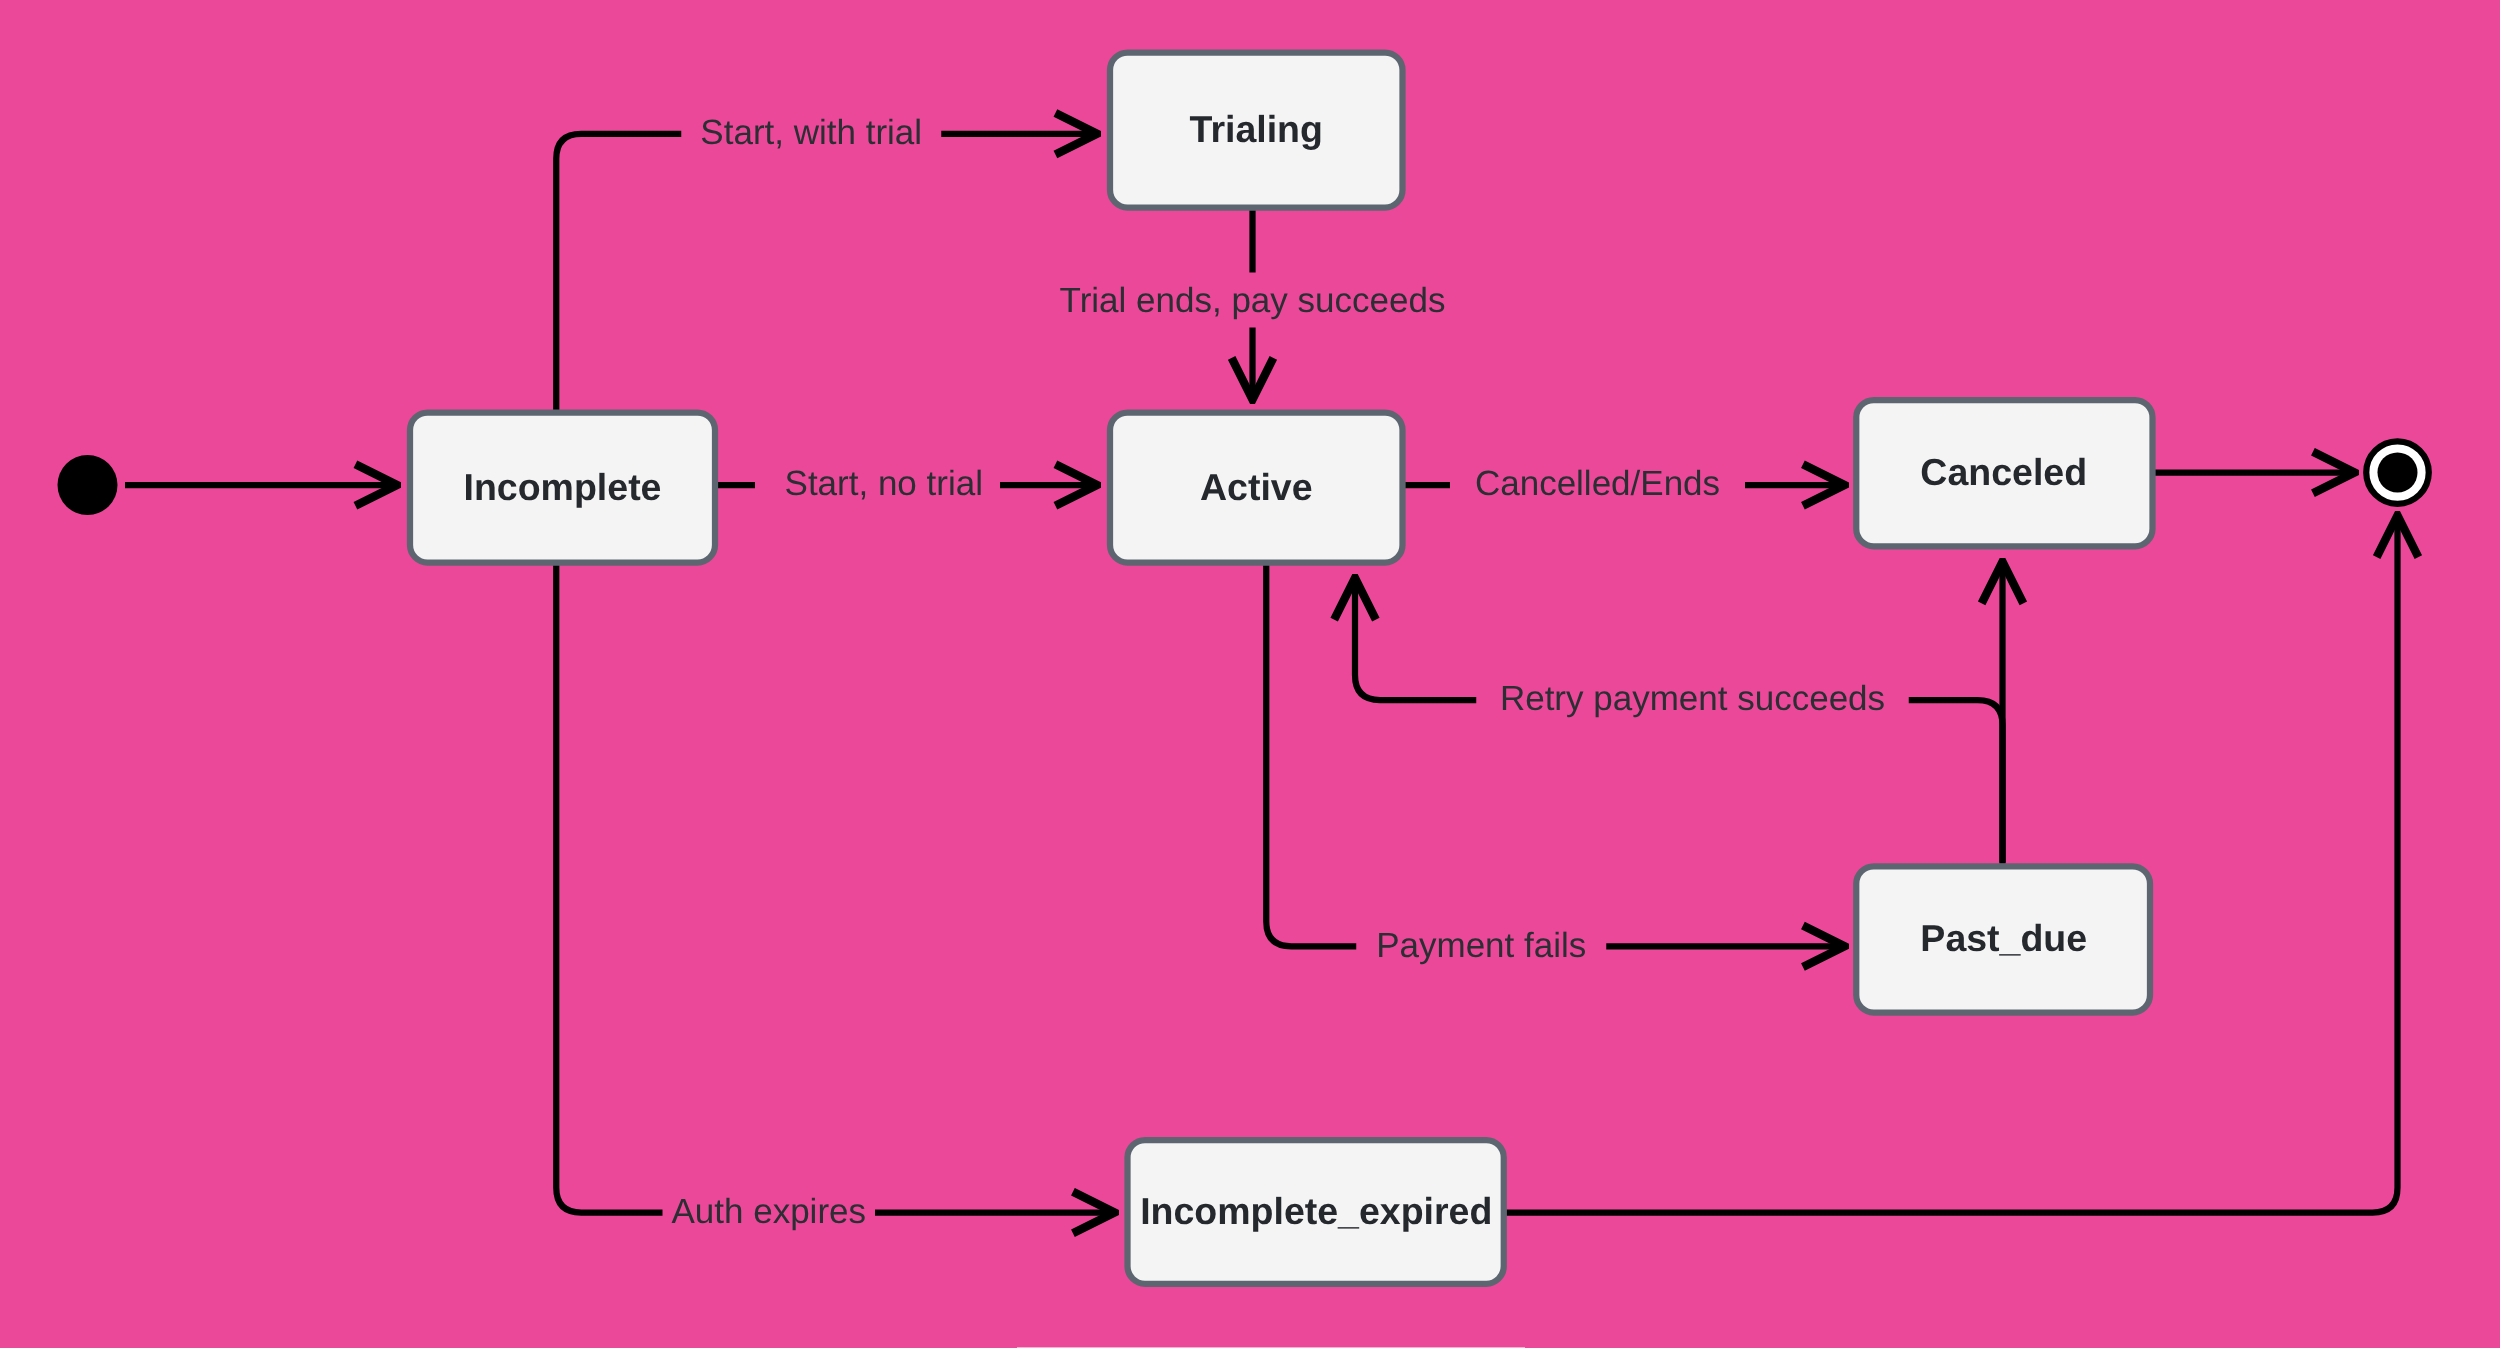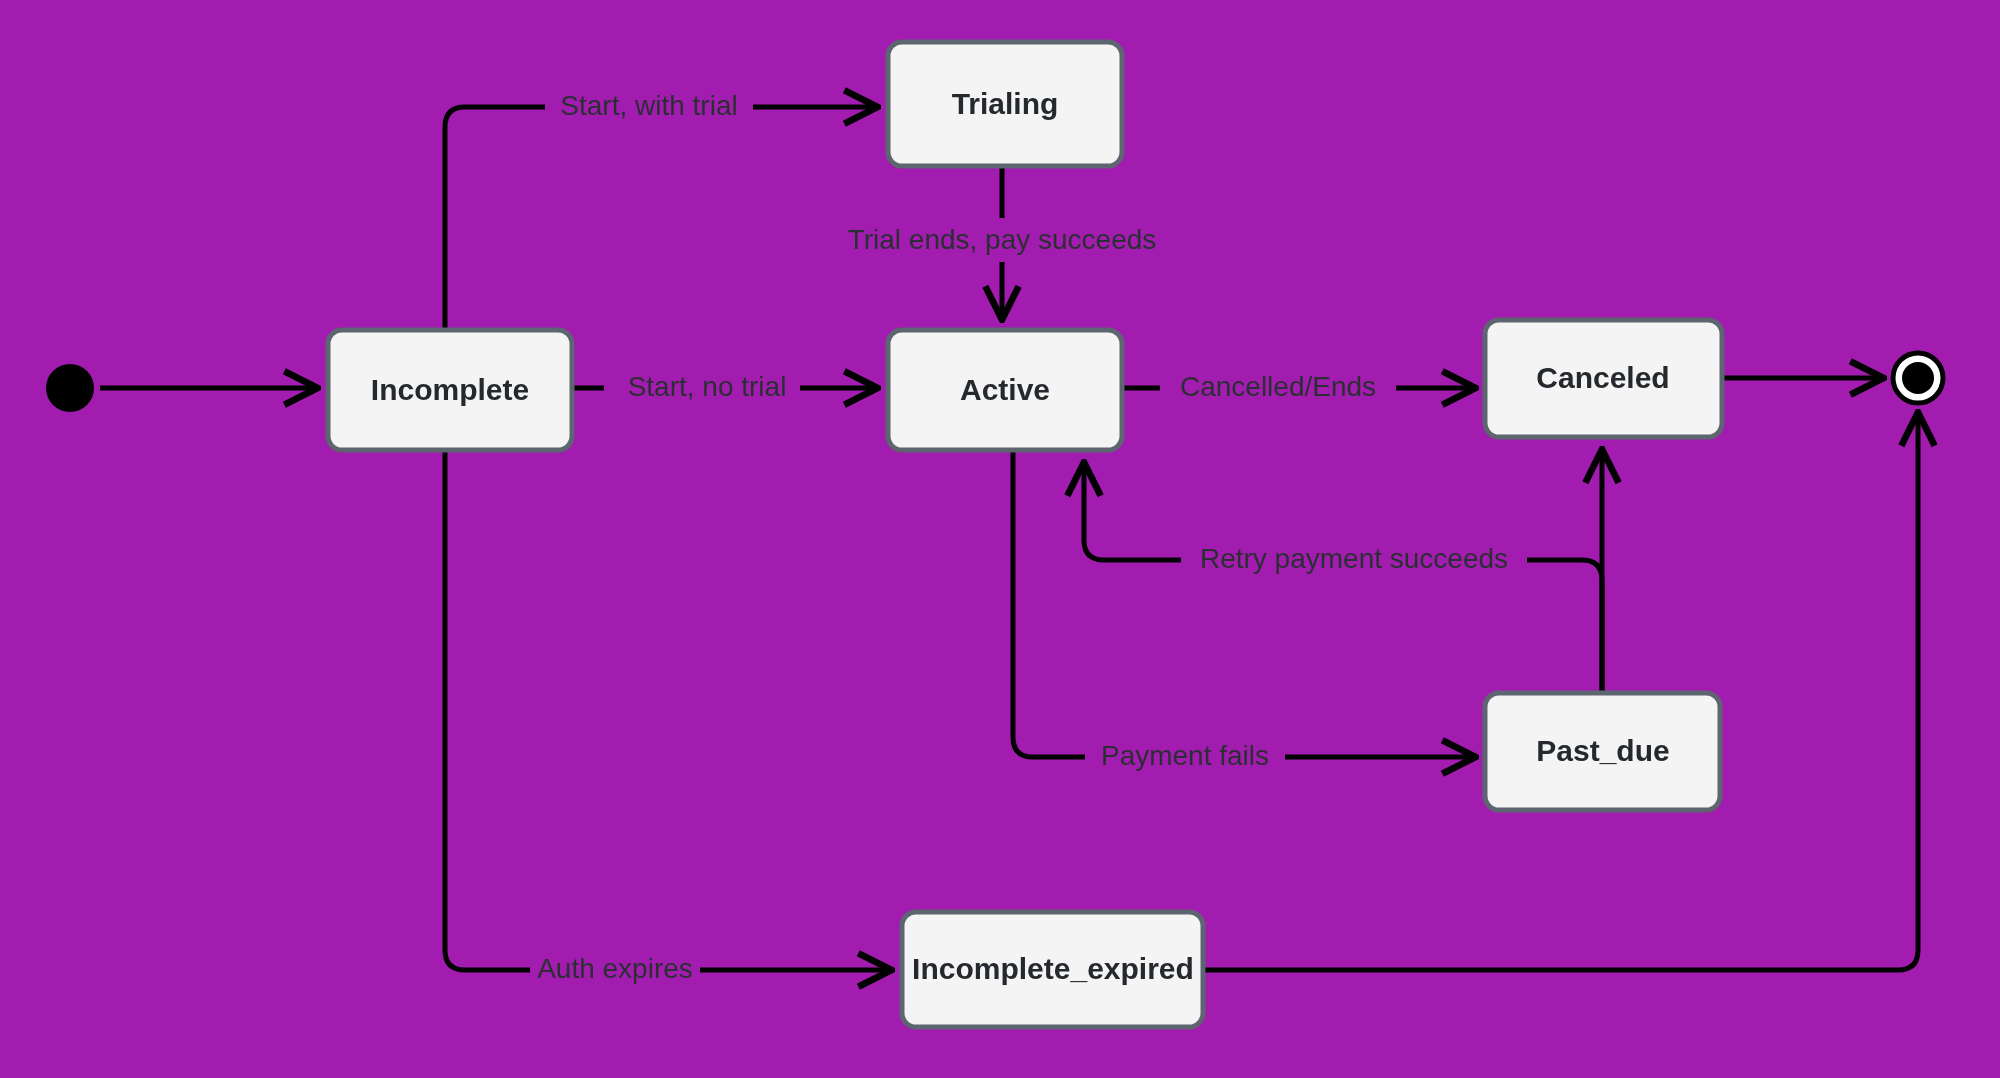--- a/index.html
+++ b/index.html
@@ -10,21 +10,21 @@
   body {
     width: 2000px;
     height: 1078px;
     font-family: "Liberation Sans", sans-serif;
     overflow: hidden;
   }
   #diagram-root {
     position: relative;
     width: 2000px;
     height: 1078px;
-    background: #a21caf;
+    background: #ec4899;
   }
   svg#state-diagram {
     display: block;
     width: 2000px;
     height: 1078px;
   }
   .state-box-rect {
     fill: #f4f4f4;
     stroke: #5d6670;
     stroke-width: 5;

